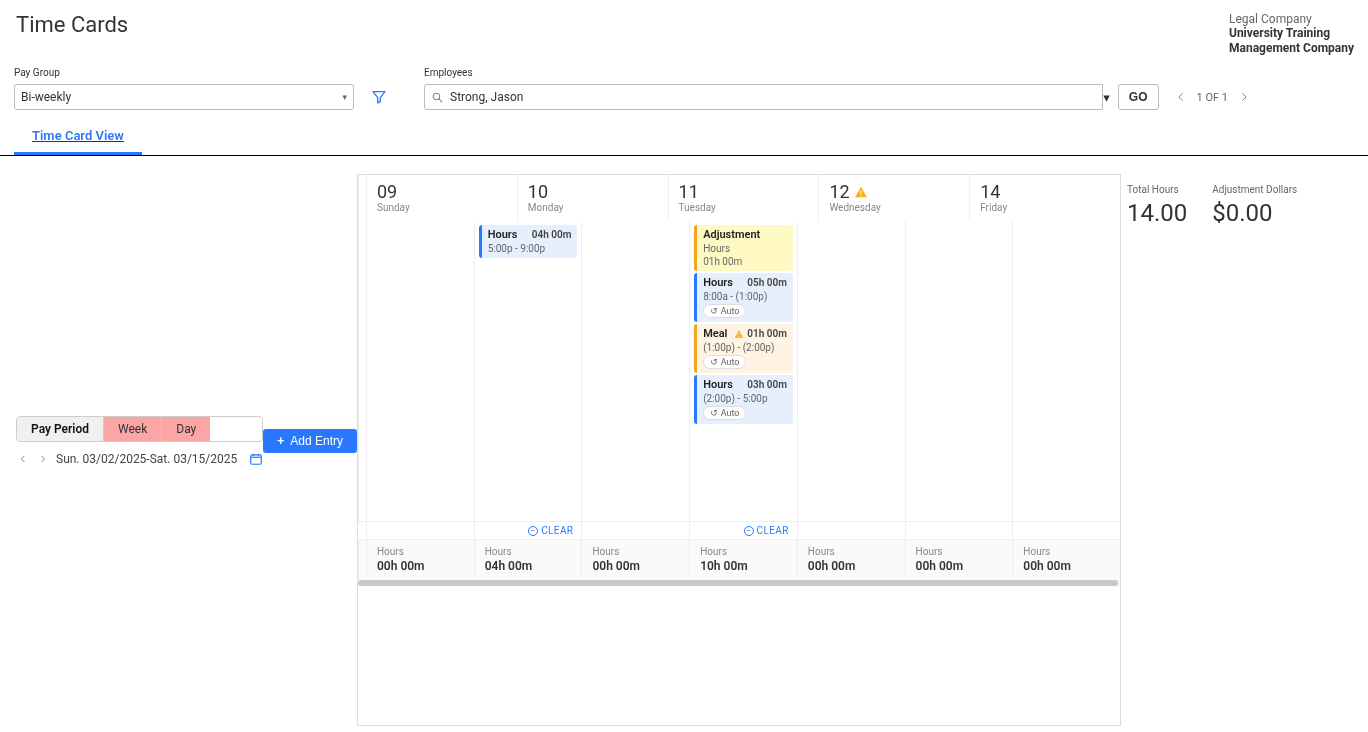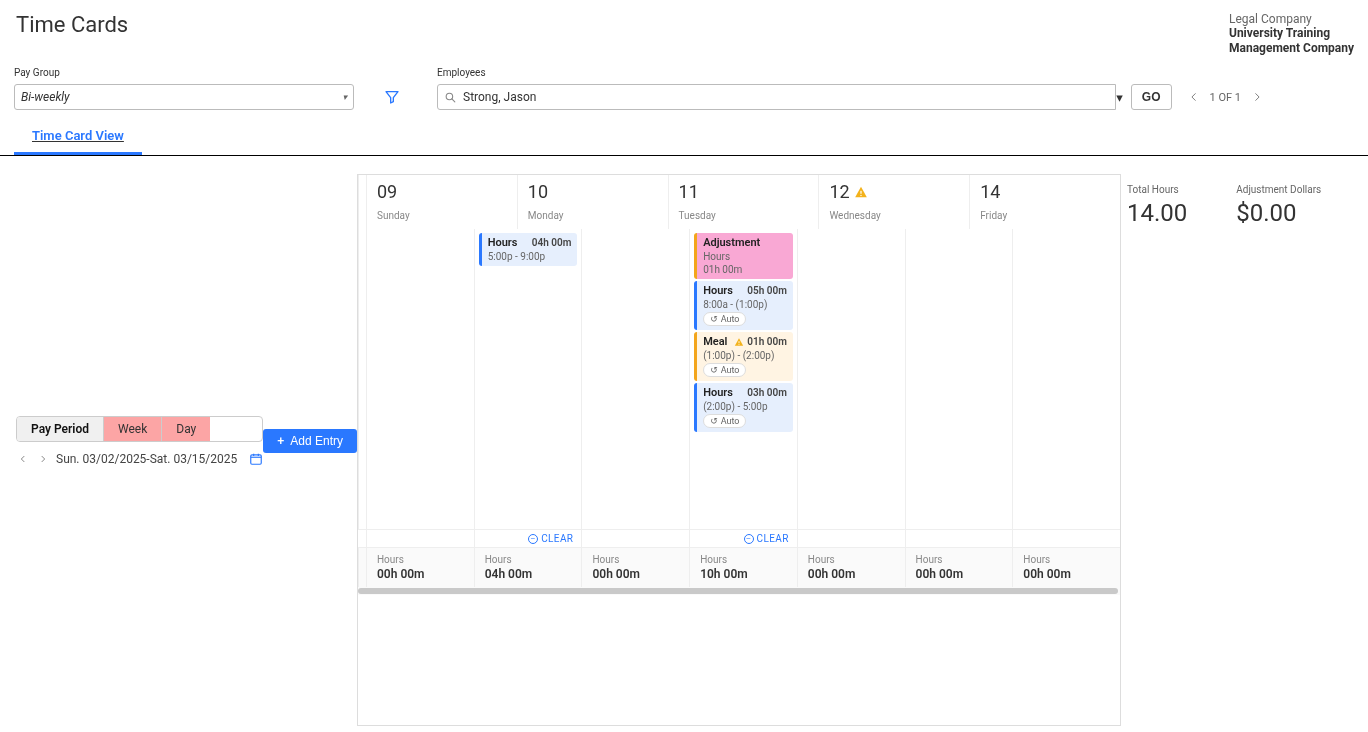--- a/index.html
+++ b/index.html
@@ -70,21 +70,21 @@
   .add-entry-btn {
     display:flex; align-items:center; gap:6px; background:#2a78ff; color:#fff; border:none; border-radius:3px;
     padding:5px 14px; font-size:12px; cursor:pointer;
   }
   .add-entry-btn .plus { font-weight:700; }
 
   
   .grid-wrap { border:1px solid #ddd; display:flex; flex-direction:column; }
   .grid-header { display:flex; }
   .day-head {
-    flex:1; border-left:1px solid #eee; padding:6px 10px 8px 10px; display:flex; flex-direction:column; gap:8px;
+    flex:1; border-left:1px solid #eee; padding:6px 10px 8px 10px; display:flex; flex-direction:column; gap:0px;
     min-width:0;
   }
   .day-head:first-child { border-left:1px solid #eee; flex:0 0 8px; padding:0;}
   .day-head.gutter { background:#fff;}
   .day-num { font-size:18px; color:#333; display:flex; align-items:center; gap:4px;}
   .day-dow { font-size:10px; color:#888; }
   .warn-icon { color:#f3b21b; }
 
   .grid-body { display:flex; height:300px; overflow:hidden; }
   .col {
@@ -95,21 +95,21 @@
 
   .event {
     border-radius:3px; padding:3px 6px 4px 6px; font-size:10px; position:relative; color:#222;
     display:flex; flex-direction:column; gap:2px;
   }
   .event .row1 { display:flex; justify-content:space-between; align-items:center; }
   .event .title { font-weight:600; font-size:11px;}
   .event .dur { font-size:10px; color:#444; font-weight:600;}
   .event .sub { font-size:10px; color:#666; }
   .event.blue  { background:#e6effd; border-left:3px solid #2a78ff; }
-  .event.orange { background:#f9a8d4; border-left:3px solid #f3a51b; }
+  .event.orange { background:#fef9c3; border-left:3px solid #f3a51b; }
   .event.orangeLight { background:#fff4e3; border-left:3px solid #f3a51b; }
   .auto-pill {
     display:inline-flex; align-items:center; gap:3px; font-size:9px; color:#666; background:#fff; border-radius:10px; padding:1px 6px; border:1px solid #ddd; width:max-content;
   }
   .auto-pill .clock { font-size:9px;}
 
   
   .clear-row { display:flex; border-top:1px solid #eee; height:18px;}
   .clear-cell { flex:1; border-left:1px solid #eee; display:flex; align-items:center; justify-content:flex-end; padding-right:8px; gap:4px;}
   .clear-cell.gutter{flex:0 0 8px; border:none;}
@@ -121,21 +121,21 @@
   .daytotal { flex:1; border-left:1px solid #eee; padding:6px 10px; display:flex; flex-direction:column; gap:2px;}
   .daytotal .lbl { font-size:10px; color:#888;}
   .daytotal .val { font-size:12px; font-weight:600; color:#333;}
   .daytotal.gutter{flex:0 0 8px; padding:0; background:#fafafa;}
 
   
   .scroll-hint { height:8px; background:#fafafa; display:flex; justify-content:flex-end;}
   .scroll-hint .thumb{ height:6px; margin:1px 2px 1px 0; border-radius:3px; background:#c9c9c9; width:760px;}
 
   
-  .grand-totals { display:flex; gap:49px; padding:10px 6px 0 6px;}
+  .grand-totals { display:flex; gap:25px; padding:10px 6px 0 6px;}
   .grand { display:flex; flex-direction:column; gap:4px;}
   .grand .lbl { font-size:10px; color:#666;}
   .grand .val { font-size:24px; font-weight:400; color:#333;}
 
   
   svg { display:block; }
 </style>
 </head>
 <body>
 
@@ -144,21 +144,21 @@
   <div class="brand-block">
     <div><span class="sub">Legal Company</span></div>
     <div>University Training</div>
     <div>Management Company</div>
   </div>
 </div>
 
 <div class="controls-row">
   <div class="ctrl-group">
     <div class="ctrl-label">Pay Group</div>
-    <div style="display:flex; align-items:flex-end; gap:25px;font-style:italic;">
+    <div style="display:flex; align-items:flex-end; gap:12px;">
       <div class="paygroup">
         <span>Bi-weekly</span>
         <span class="caret">▾</span>
       </div>
       <div class="filter-icon">
         <svg width="16" height="16" viewBox="0 0 24 24" fill="none" stroke="#2a78ff" stroke-width="2" stroke-linejoin="round" stroke-linecap="round">
           <path d="M3 4h18l-7 9v6l-4 2v-8L3 4z"></path>
         </svg>
       </div>
     </div>

